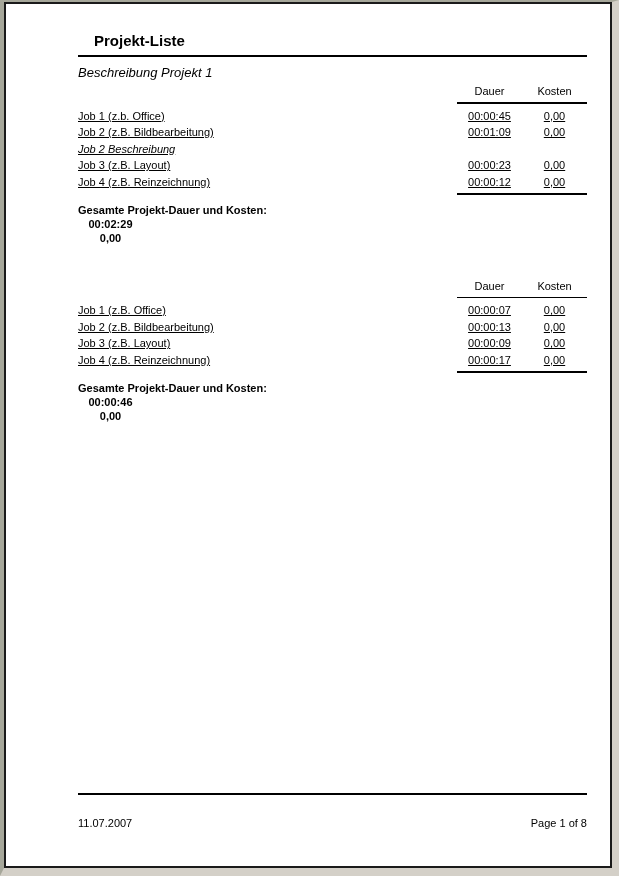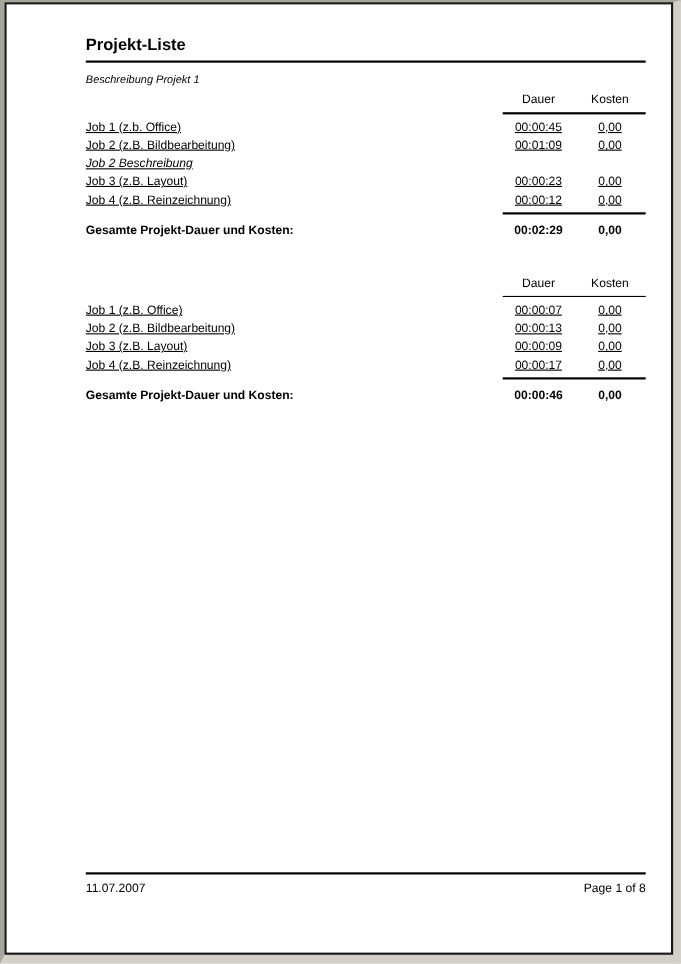--- a/index.html
+++ b/index.html
@@ -23,21 +23,21 @@
     width: 100%; height: 100%;
     border: 2px solid #1a1a1a;
     background: #ffffff;
     position: relative;
   }
   .content {
     margin-left: 72px;
     width: 509px;
   }
   .report-title {
-    margin: 28px 0 0 0;
+    margin: 28px 0 0 16px;
     font-size: 15px;
     line-height: 17px;
     font-weight: bold;
   }
   .title-rule {
     margin-top: 6px;
     height: 2px;
     background: #000;
   }
   .project-section.first { margin-top: 9px; }
@@ -45,21 +45,21 @@
   .section-bar {
     background: #d9d9d9;
     font-size: 12px;
     font-weight: bold;
     line-height: 16px;
     height: 16px;
     padding-left: 3px;
   }
   .project-desc {
     font-style: italic;
-    font-size: 10px;
+    font-size: 13px;
     line-height: 13px;
     margin-top: 3px;
   }
   .cols-header {
     display: flex;
     justify-content: flex-end;
     font-size: 11px;
     line-height: 13px;
     margin-top: 6px;
   }
@@ -83,35 +83,36 @@
     width: 130px; height: 1.5px;
     background: #000;
     margin: 3px 0 0 auto;
   }
   .total-row {
     display: flex;
     font-size: 11px;
     font-weight: bold;
     line-height: 14px;
     margin-top: 8px;
+    flex-direction: column;
   }
   .total-row .lab { flex: 1; }
   .footer {
     position: absolute;
     left: 72px;
     top: 789px;
     width: 509px;
   }
   .footer-rule { height: 2px; background: #000; }
   .footer-row {
     display: flex;
     justify-content: space-between;
     font-size: 11px;
     line-height: 13px;
-    margin-top: 7px;
+    margin-top: 22px;
   }
 </style>
 </head>
 <body>
 
 <div class="frame">
   <div class="page">
     <div class="content">
 
       <h1 class="report-title">Projekt-Liste</h1>

